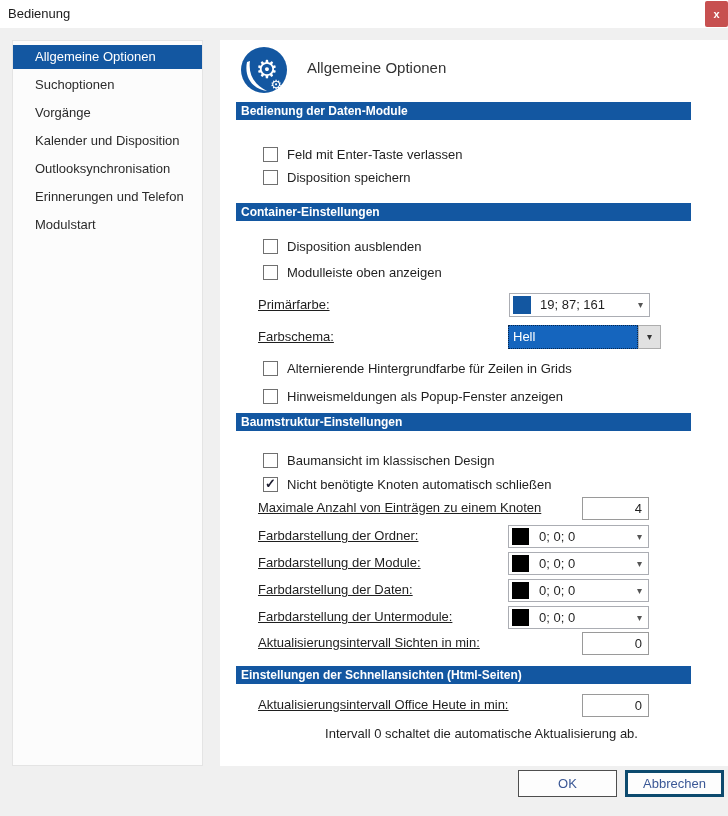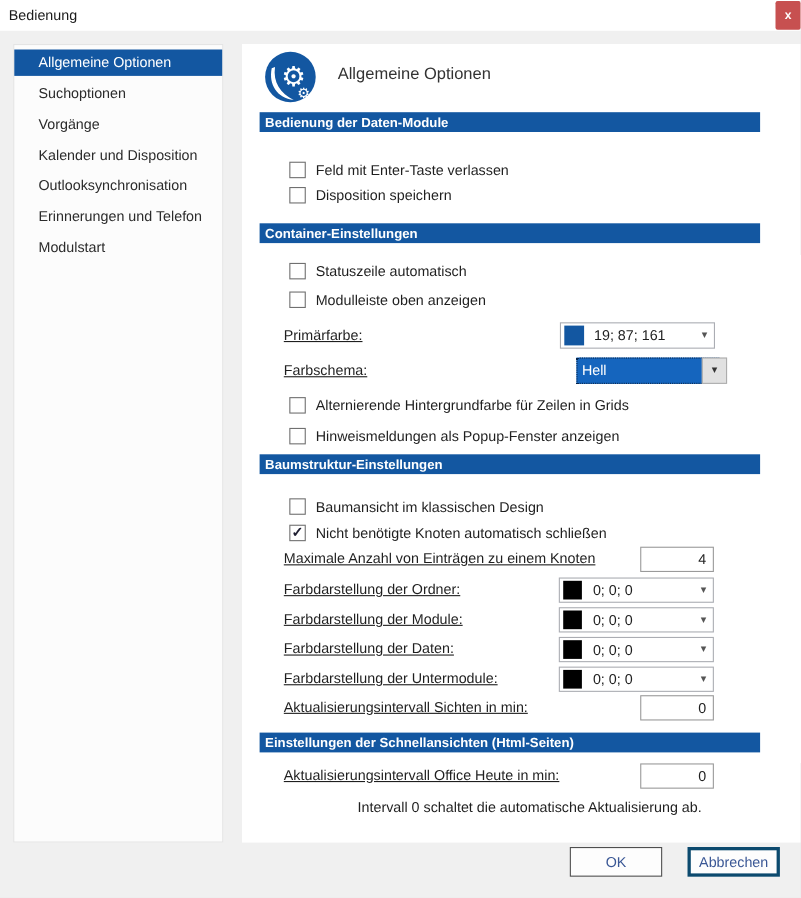--- a/index.html
+++ b/index.html
@@ -58,38 +58,38 @@
   .swatch-blue { background:#1357A1; }
   .swatch-black { background:#000000; }
   .combo .combo-text { position:absolute; left:30px; top:0; line-height:22px; font-size:13px; color:#1f1f1f; }
   .dd-arrow { position:absolute; right:6px; top:0; line-height:22px; font-size:10px; color:#555; }
   .dd-arrow::after { content:"▾"; }
   
   #scheme-combo { position:absolute; left:288px; top:285px; height:24px; cursor:pointer; }
   #scheme-value {
     position:absolute; left:0; top:0; width:130px; height:24px;
     background:#1565BE; border:1px dotted #06264d;
-    color:#ffffff; font-size:13px; line-height:22px; padding-left:4px;margin-left:16px;
+    color:#ffffff; font-size:13px; line-height:22px; padding-left:4px;
   }
   #scheme-arrow-btn {
     position:absolute; left:130px; top:0; width:23px; height:24px;
     background:#e1e1e1; border:1px solid #adadad; text-align:center;
   }
   #scheme-arrow-btn .dd-arrow { position:static; line-height:22px; color:#333; }
   
   .numinput {
     position:absolute; left:362px; width:67px; height:23px;
     background:#fff; border:1px solid #9a9a9a;
     font-family:"Liberation Sans", sans-serif;
     font-size:13px; color:#1f1f1f; text-align:right; padding-right:6px;
   }
   #note-text { position:absolute; left:34px; top:686px; width:455px; text-align:center; font-size:13px; color:#1f1f1f; }
   
   .footer-btn {
-    position:absolute; top:770px; width:84px; height:27px;
+    position:absolute; top:770px; width:99px; height:27px;
     background:#fdfdfd; font-family:"Liberation Sans", sans-serif;
     font-size:13px; color:#3a5795; cursor:pointer;
   }
   #ok-btn { left:518px; border:1px solid #4e4e4e; }
   #cancel-btn { left:625px; border:3px solid #0c4a6e; }
 </style>
 </head>
 <body>
 
 <div id="window">
@@ -127,21 +127,21 @@
     </div>
     <div class="cbrow" style="top:127px">
       <span class="cb"></span>
       <span class="cblabel">Disposition speichern</span>
     </div>
 
     <div class="section-bar" style="top:163px">Container-Einstellungen</div>
 
     <div class="cbrow" style="top:196px">
       <span class="cb"></span>
-      <span class="cblabel">Statuszeile automatisch</span>
+      <span class="cblabel">Disposition ausblenden</span>
     </div>
     <div class="cbrow" style="top:222px">
       <span class="cb"></span>
       <span class="cblabel">Modulleiste oben anzeigen</span>
     </div>
 
     <div class="field-label" style="top:256px">Primärfarbe:</div>
     <div class="combo" style="top:253px">
       <span class="swatch swatch-blue"></span>
       <span class="combo-text">19; 87; 161</span>

